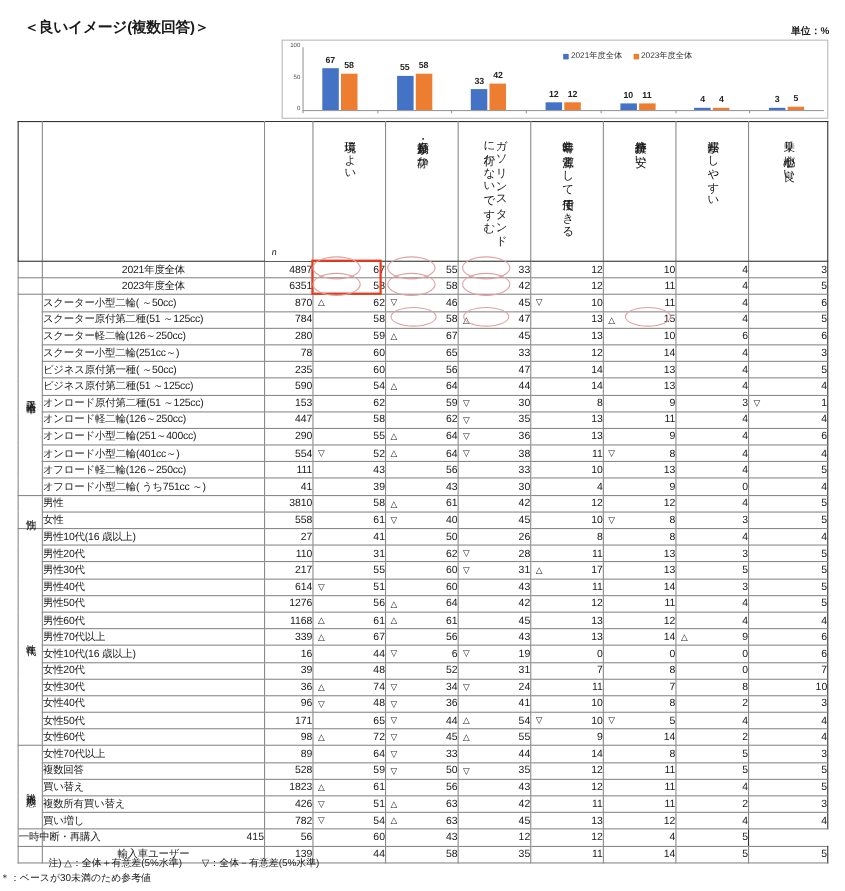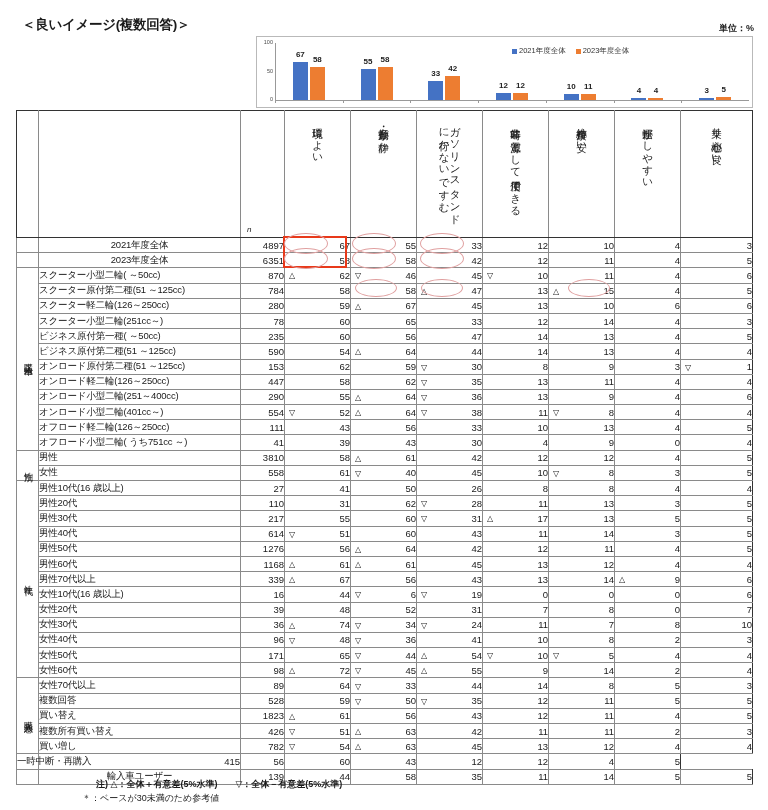--- a/index.html
+++ b/index.html
@@ -104,22 +104,22 @@
   }
   .ellipse{
     position:absolute;border:1px solid #e0a0a0;border-radius:50%;
     pointer-events:none;
   }
   
   #footnotes{
     position:absolute;left:0;top:778px;width:768px;
     font-size:9px;line-height:1.5;
   }
-  #footnotes .fn1{padding-left:96px;font-weight:bold;}
-  #footnotes .fn2{padding-left:82px;}
+  #footnotes .fn1{padding-left:44px;}
+  #footnotes .fn2{}
 </style>
 </head>
 <body>
 
 <div id="page-title">＜良いイメージ(複数回答)＞</div>
 <div id="unit-label">単位：%</div>
 
 <div id="chart-panel">
   <div id="chart-inner">
     <div class="y-axis-line"></div>

